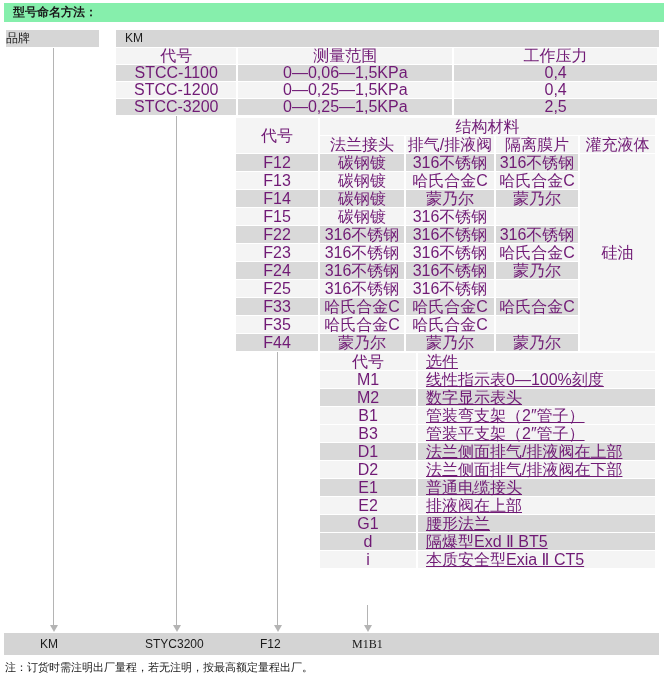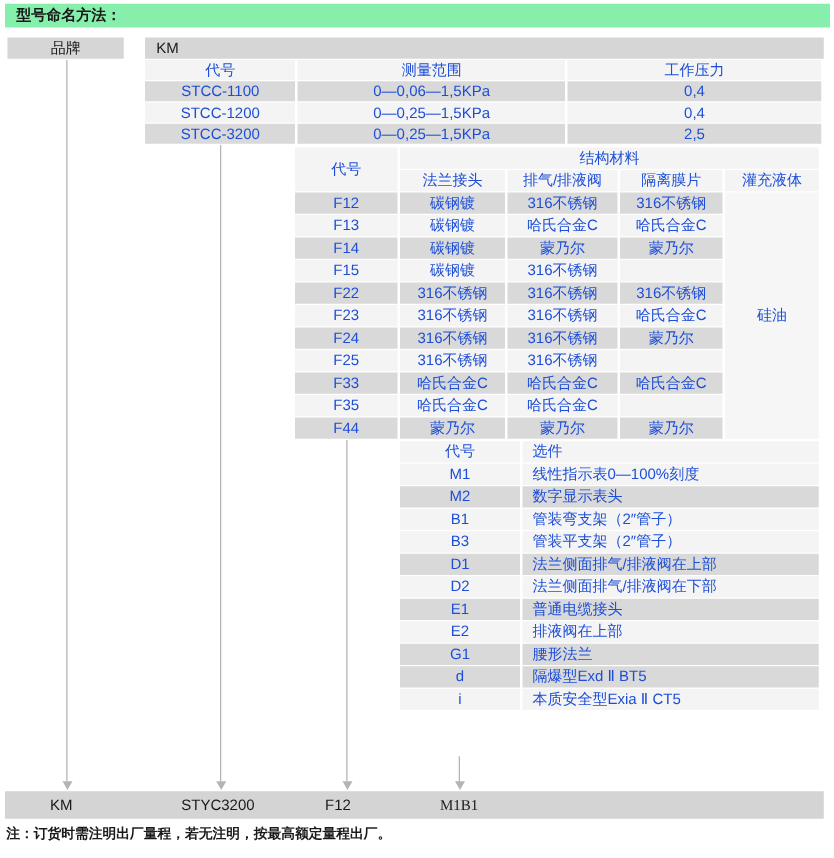--- a/index.html
+++ b/index.html
@@ -7,59 +7,59 @@
     position:relative; width:667px; height:686px; background:#ffffff;
     font-family:"Liberation Sans","DejaVu Sans",sans-serif;
     font-size:12px; color:#1a1a1a; overflow:hidden;
   }
   .titlebar {
     position:absolute; left:4px; top:3px; width:651px; height:19px;
     background:#86efac; font-weight:bold; line-height:19px; padding-left:9px;
   }
   .brand-label {
     position:absolute; left:6px; top:30px; width:93px; height:17px;
-    background:#d6d6d6; text-align:center; line-height:17px;
+    background:#d6d6d6; text-align:left; line-height:17px;
   }
   .brand-value {
     position:absolute; left:116px; top:30px; width:543px; height:17px;
     background:#d6d6d6; line-height:17px; padding-left:9px; box-sizing:border-box;
   }
   table.t {
     position:absolute; border-collapse:separate; border-spacing:2px 1px;
-    table-layout:fixed; font-size:12px; color:#1d4ed8;
+    table-layout:fixed; font-size:16px; color:#701a75;
   }
   table.t td { padding:0; text-align:center; overflow:hidden; white-space:nowrap; }
   #t-model { left:114px; top:47px; width:545px; }
   #t-model td { height:16px; line-height:16px; }
   #t-mat { left:234px; top:117px; width:423px; }
   #t-mat td { height:17px; line-height:17px; }
   #t-opt { left:318px; top:352px; width:339px; }
   #t-opt td { height:17px; line-height:17px; }
-  #t-opt td.opt { text-align:left; padding-left:8px; }
+  #t-opt td.opt { text-align:left; padding-left:8px;text-decoration:underline; }
   .g { background:#d9d9d9; }
   .w { background:#f4f4f4; }
   .fillcell { background:#f6f6f6; vertical-align:middle; }
   .vline { position:absolute; width:1px; background:#b4b4b4; }
   .ah {
     position:absolute; width:0; height:0;
     border-left:4px solid transparent; border-right:4px solid transparent;
     border-top:7px solid #b4b4b4;
   }
   .band {
     position:absolute; left:4px; top:633px; width:655px; height:22px;
     background:#d4d4d4; line-height:22px;
   }
   .band span { position:absolute; top:0; line-height:22px; }
   #ex-brand { left:36px; }
   #ex-model { left:141px; }
   #ex-material { left:256px; }
   #ex-options { left:348px;font-family:Liberation Serif, serif; }
   #ex-range { right:8px; }
   .footnote {
-    position:absolute; left:5px; top:660px; font-size:11px; font-weight:bold;
+    position:absolute; left:5px; top:660px; font-size:11px; font-weight:normal;
     line-height:15px;
   }
 </style>
 </head>
 <body>
 
 <div class="page">
 
   <div class="titlebar">型号命名方法：</div>
 

